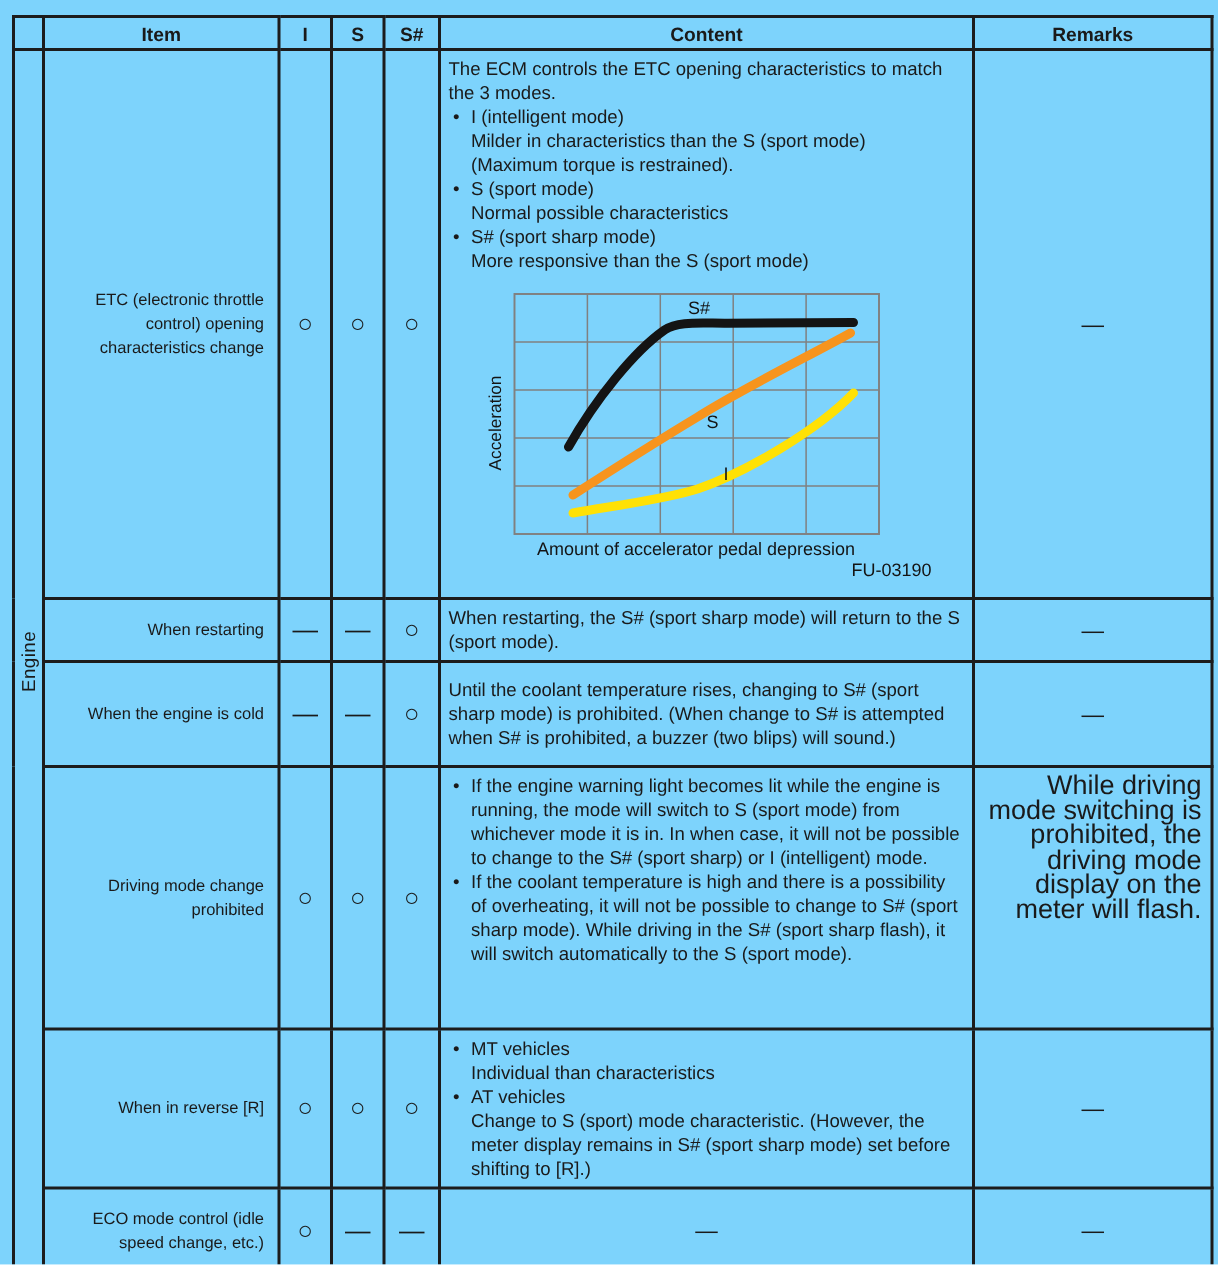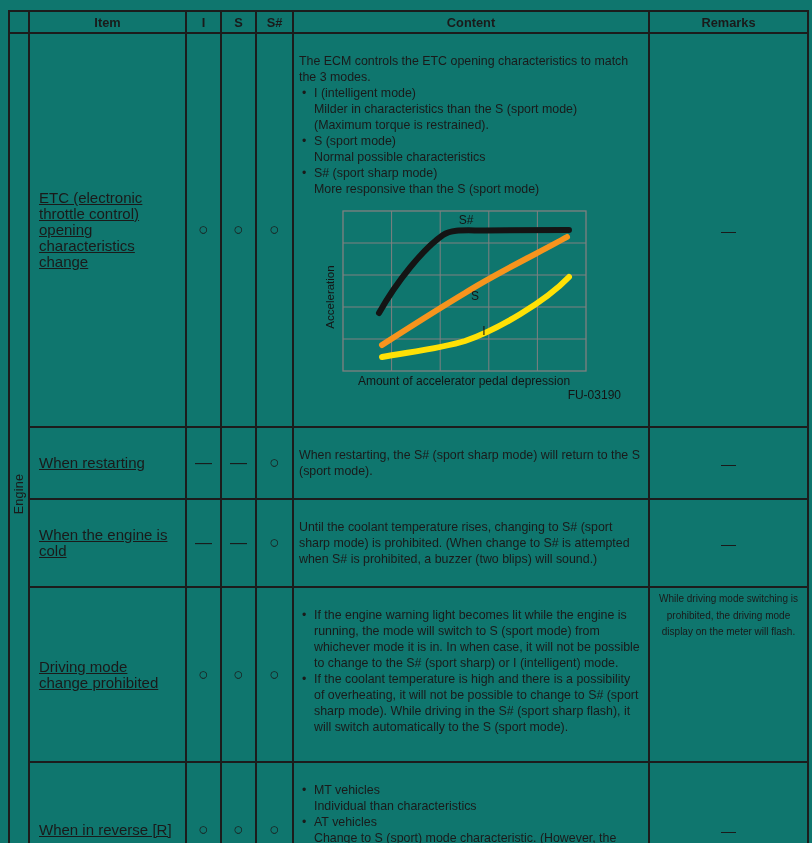--- a/index.html
+++ b/index.html
@@ -1,51 +1,51 @@
 <!DOCTYPE html>
 <html><head>
 <meta charset="utf-8">
 <style>
   * { box-sizing: border-box; }
   html, body { margin:0; padding:0; background:#ffffff; }
   .page {
-    position:relative; width:812px; height:843px; background:#0f766e;
+    position:relative; width:812px; height:843px; background:#7dd3fc;
     overflow:hidden; font-family:"Liberation Sans", sans-serif; color:#1a1a1a;
   }
   table.spec {
     position:absolute; left:8px; top:10px;
     border-collapse:collapse; table-layout:fixed;
   }
   table.spec td, table.spec th { border:2px solid #1c1c1c; overflow:hidden; }
   th { font-size:12.8px; font-weight:bold; padding:1px 4px; text-align:center; }
   tr.hrow { height:22px; }
   tr.r1 { height:366px; } tr.r2 { height:36px; } tr.r3 { height:70px; }
   tr.r4 { height:175px; } tr.r5 { height:101px; } tr.r6 { height:57px; }
 
   td.engine-cell { position:relative; }
   td.engine-cell .vtext {
     position:absolute; left:50%; top:50%;
     transform:translate(-50%,-50%) rotate(-90deg);
     white-space:nowrap; font-size:12.5px; letter-spacing:0.3px;
   }
   td.item-cell {
-    text-align:left; vertical-align:middle;
-    font-size:15px; line-height:16px; padding:2px 9px;text-decoration:underline;
+    text-align:right; vertical-align:middle;
+    font-size:11px; line-height:16px; padding:2px 9px;
   }
   td.mark-cell { text-align:center; vertical-align:middle; font-size:17px; padding:0; }
   td.content-cell {
     vertical-align:top; text-align:left;
-    font-size:12.4px; line-height:16px; padding:19px 5px;
+    font-size:12.4px; line-height:16px; padding:4px 5px;
   }
   td.content-cell.vmid { vertical-align:middle;border-radius:18px; }
   td.content-cell.cmid { vertical-align:middle; text-align:center; font-size:15px; }
   td.remarks-cell { text-align:center; vertical-align:middle; font-size:15px; }
   td.remarks-cell.toptext {
-    text-align:center; vertical-align:top;
-    font-size:10px; line-height:16.5px; padding:3px 6px;
+    text-align:right; vertical-align:top;
+    font-size:18px; line-height:16.5px; padding:3px 6px;
   }
   ul.blist { margin:0; padding:0; list-style:none; }
   ul.blist li { position:relative; padding-left:15px; }
   ul.blist .bul { position:absolute; left:3px; top:0; }
   .fig { margin:8px 0 0 26px; }
   svg text { font-family:"Liberation Sans", sans-serif; fill:#141414; }
 </style>
 </head>
 <body>
 

